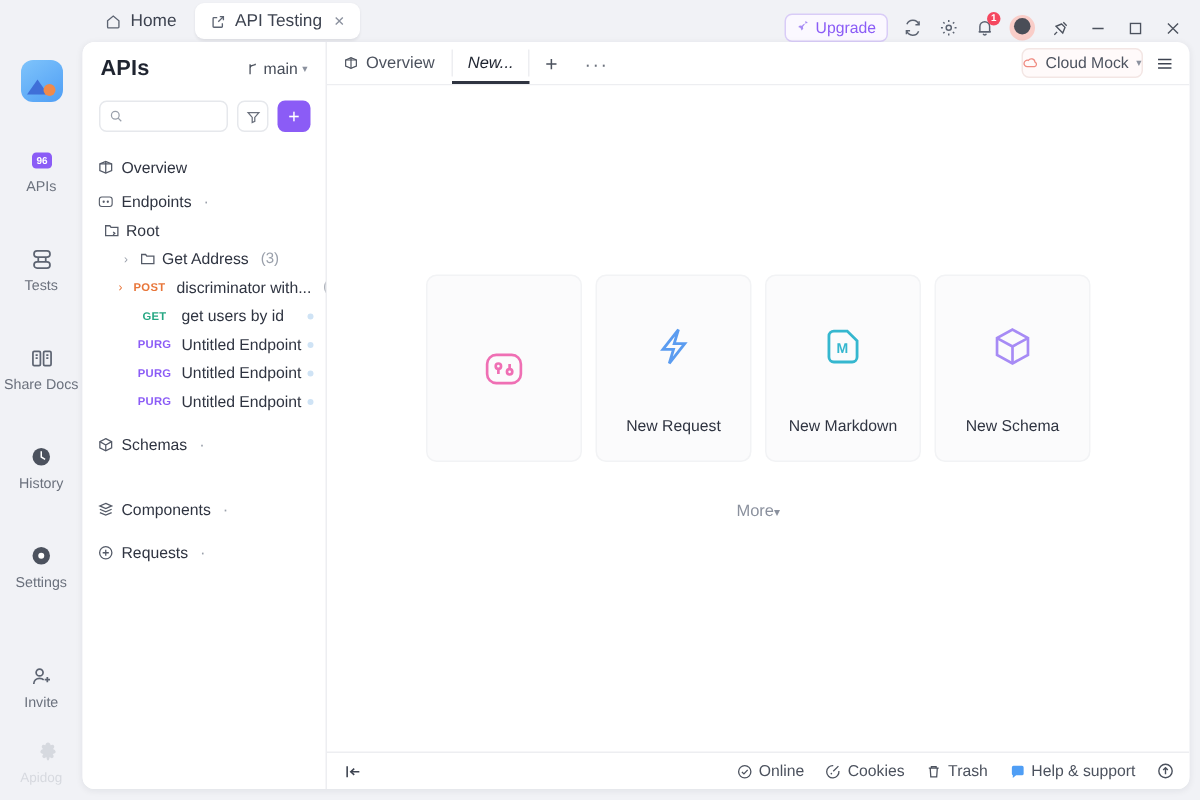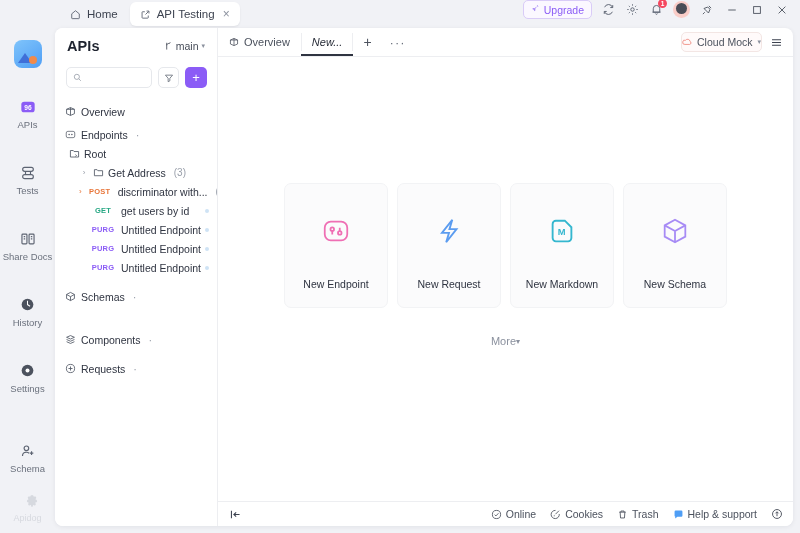--- a/index.html
+++ b/index.html
@@ -11,21 +11,21 @@
   }
   .app {
     position: relative;
     width: 800px; height: 533px;
     background: #f1f2f6;
   }
 
   
   .titlebar {
     position: absolute; top: 0; left: 0; right: 0; height: 28px;
-    display: flex; align-items: flex-start;
+    display: flex; align-items: flex-end;
     background: #f1f2f6;
   }
   .tb-left { width: 60px; }
   .tb-tabs { display: flex; align-items: center; gap: 2px; height: 28px; }
   .tb-tab {
     display: flex; align-items: center; gap: 6px;
     height: 24px; padding: 0 10px; border-radius: 6px;
     font-size: 11.5px; color: #3d4350; cursor: default;
   }
   .tb-tab.active { background: #ffffff; box-shadow: 0 1px 2px rgba(20,25,40,.08); }
@@ -371,21 +371,21 @@
     <div style="height:30px"></div>
 
     <div class="rail-item">
       <span class="rail-ico">
         <svg width="16" height="16" viewBox="0 0 18 18" fill="none" stroke="#5d6472" stroke-width="1.3">
           <circle cx="7.2" cy="6" r="2.6"></circle>
           <path d="M2.8 14.6c0-2.6 2-4.2 4.4-4.2 1.2 0 2.3.4 3.1 1.1"></path>
           <path d="M13 9.4v4M11 11.4h4"></path>
         </svg>
       </span>
-      <span class="rail-lbl">Schema</span>
+      <span class="rail-lbl">Invite</span>
     </div>
 
     <div class="rail-bottom">
       <svg width="20" height="18" viewBox="0 0 20 18" fill="#9aa0ab">
         <path d="M10 2c1 0 1.6.8 1.8 1.8.6-.4 1.4-.5 2 0 .8.7.3 1.9-.5 2.5 1 .3 1.8 1 1.8 1.9s-1 1.4-2 1.5c.7.7 1 1.9.2 2.5-.7.5-1.6.1-2.2-.5C10.9 13 10.6 14 10 14s-.9-1-1.1-2.3c-.6.6-1.5 1-2.2.5-.8-.6-.5-1.8.2-2.5-1-.1-2-.6-2-1.5s.8-1.6 1.8-1.9C5.9 5.7 5.4 4.5 6.2 3.8c.6-.5 1.4-.4 2 0C8.4 2.8 9 2 10 2z"></path>
       </svg>
       <span class="bl">Apidog</span>
     </div>
   </div>
 
@@ -577,21 +577,20 @@
             <div class="card">
               <span class="card-ico">
                 <svg width="30" height="30" viewBox="0 0 32 32" fill="none" stroke="#ef6fb4" stroke-width="1.9">
                   <rect x="4" y="6" width="24" height="20" rx="6.5"></rect>
                   <circle cx="12" cy="14" r="1.9"></circle>
                     <path d="M12 16v3.6"></path>
                   <circle cx="20" cy="18" r="1.9"></circle>
                     <path d="M20 16v-3.6"></path>
                 </svg>
               </span>
-              <span class="card-lbl">New Endpoint</span>
             </div>
 
             <div class="card">
               <span class="card-ico">
                 <svg width="30" height="30" viewBox="0 0 32 32" fill="none" stroke="#5b9cf0" stroke-width="2">
                   <path d="M19.5 4L8.5 18h7.5L13 28l11-14h-7.5z"></path>
                 </svg>
               </span>
               <span class="card-lbl">New Request</span>
             </div>

